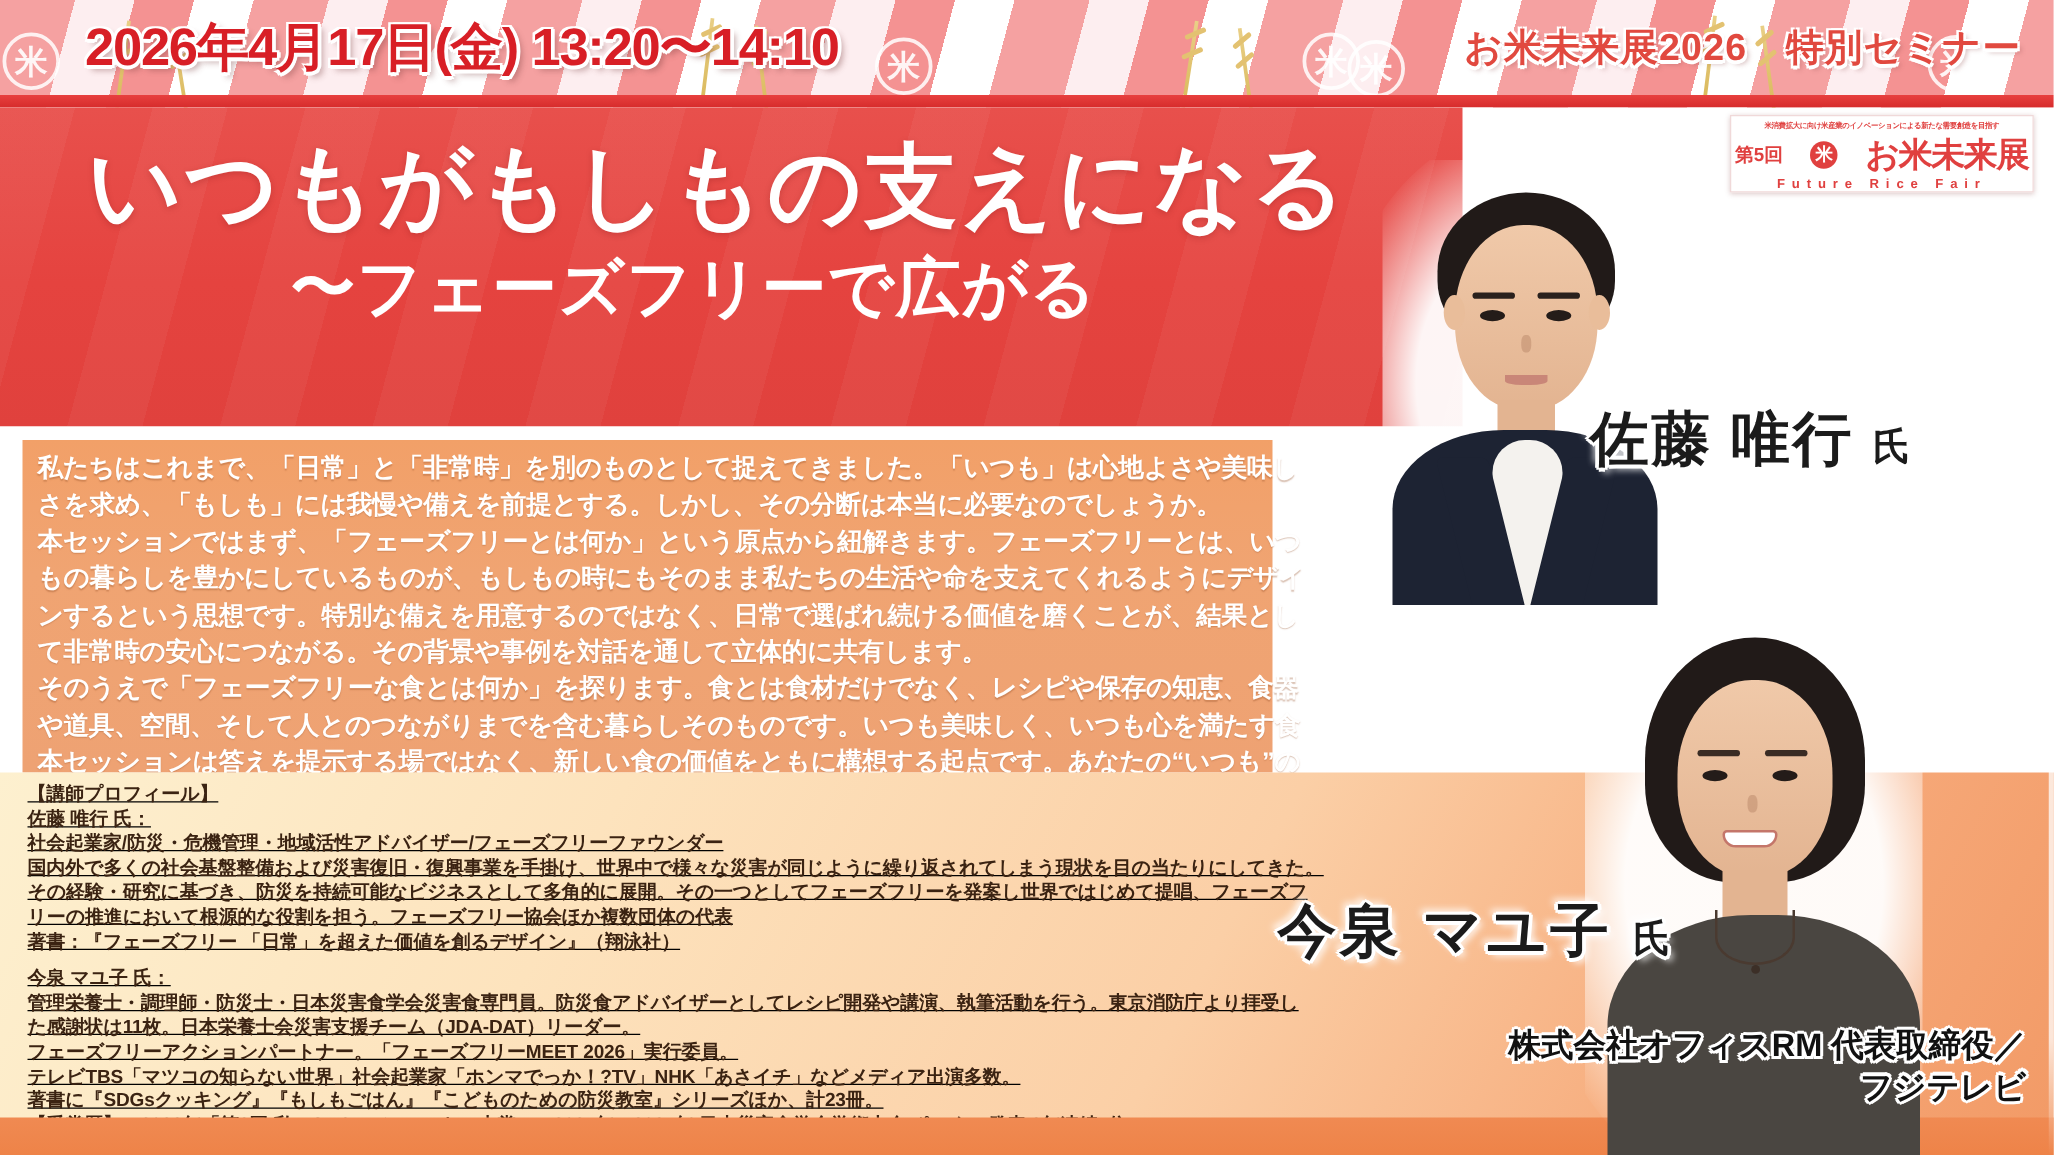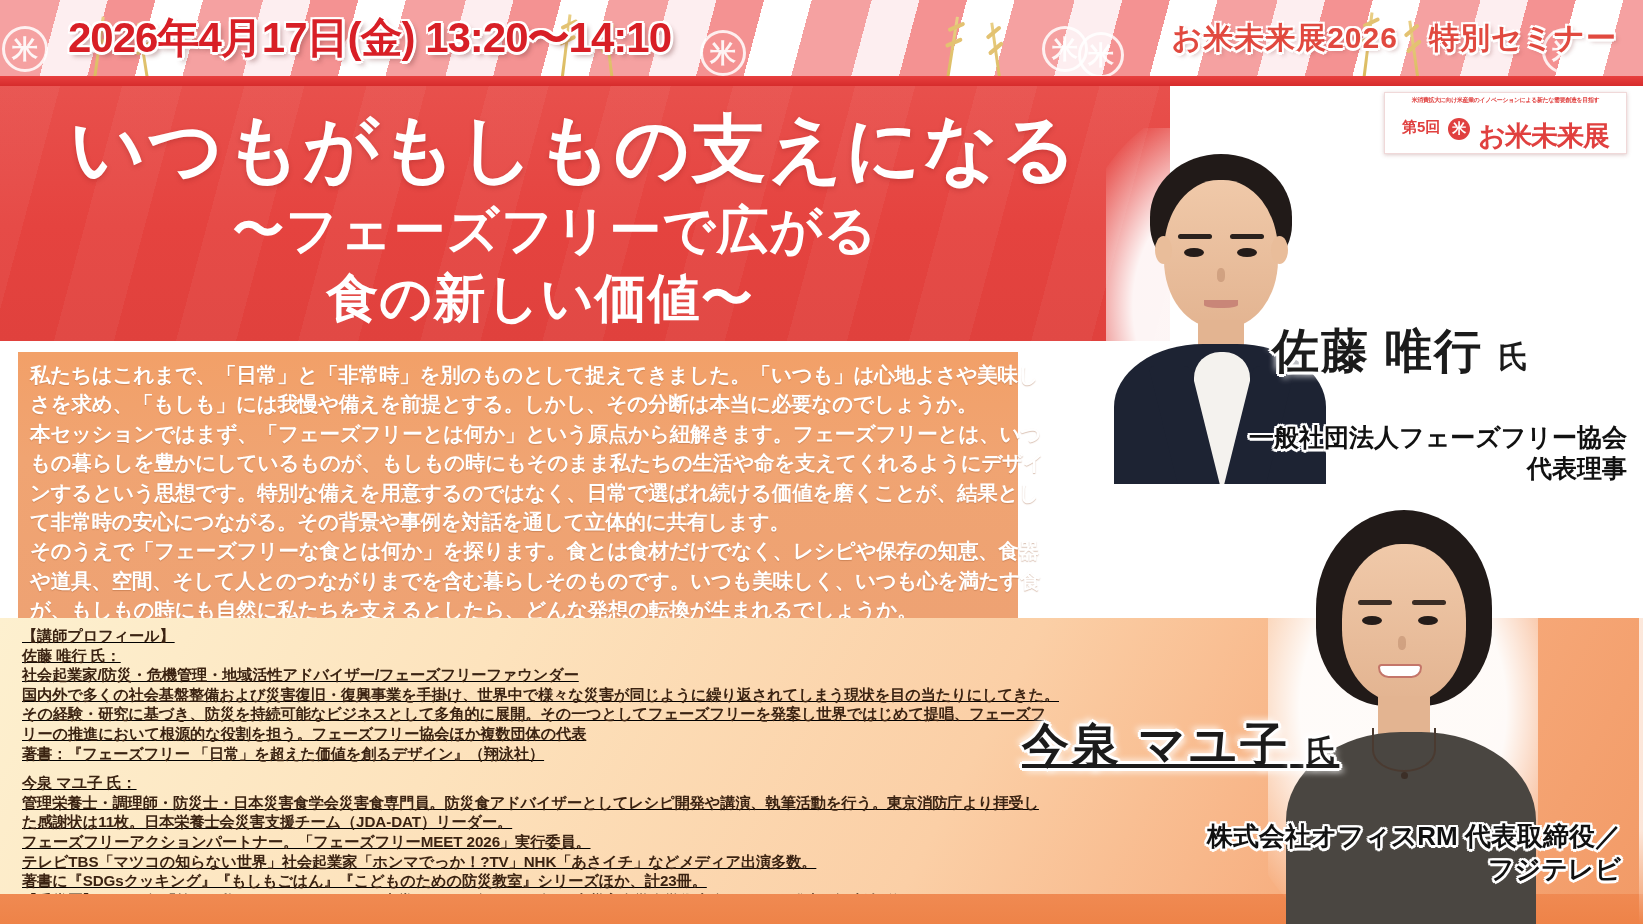--- a/index.html
+++ b/index.html
@@ -122,21 +122,21 @@
     position:absolute; right:16px; top:92px; width:243px; height:62px;
     background:#fff; border:1px solid #f0d9d9;
     box-shadow:0 1px 4px rgba(120,40,40,.25);
     overflow:hidden; text-align:center; padding-top:3px;
   }
   .logo-tag{
     font-size:6.1px; color:#e0403f; font-weight:bold; letter-spacing:-0.3px;
     white-space:nowrap; transform:scaleX(.97);
   }
   .logo-mid{
-    display:flex; justify-content:center; gap:8px; margin-top:13px;
+    display:flex; align-items:center; justify-content:center; gap:22px; margin-top:1px;
   }
   .logo-kai{ font-size:15px; font-weight:bold; color:#e0403f; }
   .logo-mark{
     width:22px; height:22px; border-radius:50%; background:#e0403f; color:#fff;
     font-size:14px; font-weight:bold; display:flex; align-items:center; justify-content:center;
   }
   .logo-name{ font-size:27px; font-weight:bold; color:#e0403f; letter-spacing:-1px; }
   .logo-en{
     font-size:10.5px; color:#e0403f; letter-spacing:5.5px; font-weight:bold; margin-top:-1px;
   }
@@ -180,21 +180,21 @@
 
   .name-tag{
     position:absolute; font-weight:bold; color:#1b1b1b; white-space:nowrap;
     text-shadow:
       3px 0 0 #fff, -3px 0 0 #fff, 0 3px 0 #fff, 0 -3px 0 #fff,
       2px 2px 0 #fff, -2px 2px 0 #fff, 2px -2px 0 #fff, -2px -2px 0 #fff,
       4px 4px 6px rgba(255,255,255,.9), -4px -4px 6px rgba(255,255,255,.9);
   }
   .sp1-name{ left:1272px; top:320px; font-size:47px; letter-spacing:2px; }
   .sp1-name .suffix{ font-size:30px; }
-  .sp2-name{ left:1022px; top:714px; font-size:47px; letter-spacing:3px;text-decoration:underline; }
+  .sp2-name{ left:1022px; top:714px; font-size:47px; letter-spacing:3px; }
   .sp2-name .suffix{ font-size:30px; }
 
   .aff{
     position:absolute; font-weight:bold; color:#111; white-space:nowrap;
     text-align:right;
     text-shadow:
       2.5px 0 0 #fff,-2.5px 0 0 #fff,0 2.5px 0 #fff,0 -2.5px 0 #fff,
       2px 2px 0 #fff,-2px 2px 0 #fff,2px -2px 0 #fff,-2px -2px 0 #fff;
   }
   .sp1-aff{ right:16px; top:422px; font-size:25px; line-height:31px; }
@@ -227,33 +227,31 @@
     <div class="rice-circle" style="left:1078px;top:32px;">米</div>
     <div class="rice-circle" style="left:1542px;top:28px;">米</div>
 
     <div class="header-date">2026年4月17日(金) 13:20〜14:10</div>
     <div class="header-event">お米未来展2026　特別セミナー</div>
   </div>
 
   <div class="title-panel">
     <div class="title-main">いつもがもしもの支えになる</div>
     <div class="title-sub1">〜フェーズフリーで広がる</div>
-    <div class="title-sub2">食の新しい価値〜</div>
   </div>
 
   <div class="desc-panel">
     <div class="desc-line">私たちはこれまで、「日常」と「非常時」を別のものとして捉えてきました。「いつも」は心地よさや美味し</div>
     <div class="desc-line">さを求め、「もしも」には我慢や備えを前提とする。しかし、その分断は本当に必要なのでしょうか。</div>
     <div class="desc-line">本セッションではまず、「フェーズフリーとは何か」という原点から紐解きます。フェーズフリーとは、いつ</div>
     <div class="desc-line">もの暮らしを豊かにしているものが、もしもの時にもそのまま私たちの生活や命を支えてくれるようにデザイ</div>
     <div class="desc-line">ンするという思想です。特別な備えを用意するのではなく、日常で選ばれ続ける価値を磨くことが、結果とし</div>
     <div class="desc-line">て非常時の安心につながる。その背景や事例を対話を通して立体的に共有します。</div>
     <div class="desc-line">そのうえで「フェーズフリーな食とは何か」を探ります。食とは食材だけでなく、レシピや保存の知恵、食器</div>
     <div class="desc-line">や道具、空間、そして人とのつながりまでを含む暮らしそのものです。いつも美味しく、いつも心を満たす食</div>
-    <div class="desc-line">が、もしもの時にも自然に私たちを支えるとしたら、どんな発想の転換が生まれるでしょうか。</div>
     <div class="desc-line">本セッションは答えを提示する場ではなく、新しい食の価値をともに構想する起点です。あなたの“いつも”の</div>
     <div class="desc-line">食卓は、未来の安心をどう育てられるでしょうか。</div>
   </div>
 
   <div class="profile-panel">
     <div class="profile-inner">
       <div class="pf-line">【講師プロフィール】</div>
       <div class="pf-line">佐藤 唯行 氏：</div>
       <div class="pf-line">社会起業家/防災・危機管理・地域活性アドバイザー/フェーズフリーファウンダー</div>
       <div class="pf-line">国内外で多くの社会基盤整備および災害復旧・復興事業を手掛け、世界中で様々な災害が同じように繰り返されてしまう現状を目の当たりにしてきた。</div>
@@ -308,24 +306,20 @@
       <div class="body" style="left:18px; top:240px; width:250px; height:192px; background:#4a4641; border-radius:46% 46% 0 0;"></div>
       <div class="necklace" style="left:104px; top:236px; width:64px; height:44px;"></div>
       <div class="pendant" style="left:133px; top:280px;"></div>
     </div>
   </div>
 
   <div class="divider"></div>
 
   <div class="name-tag sp1-name"><span>佐藤 唯行</span> <span class="suffix">氏</span></div>
 
-  <div class="aff sp1-aff">
-    <div>一般社団法人フェーズフリー協会</div>
-    <div>代表理事</div>
-  </div>
 
   <div class="name-tag sp2-name"><span>今泉 マユ子</span> <span class="suffix">氏</span></div>
 
   <div class="aff sp2-aff">
     <div>株式会社オフィスRM 代表取締役／</div>
     <div>フジテレビ</div>
   </div>
 
   <div class="logo-box">
     <div class="logo-tag">米消費拡大に向け米産業のイノベーションによる新たな需要創造を目指す</div>

